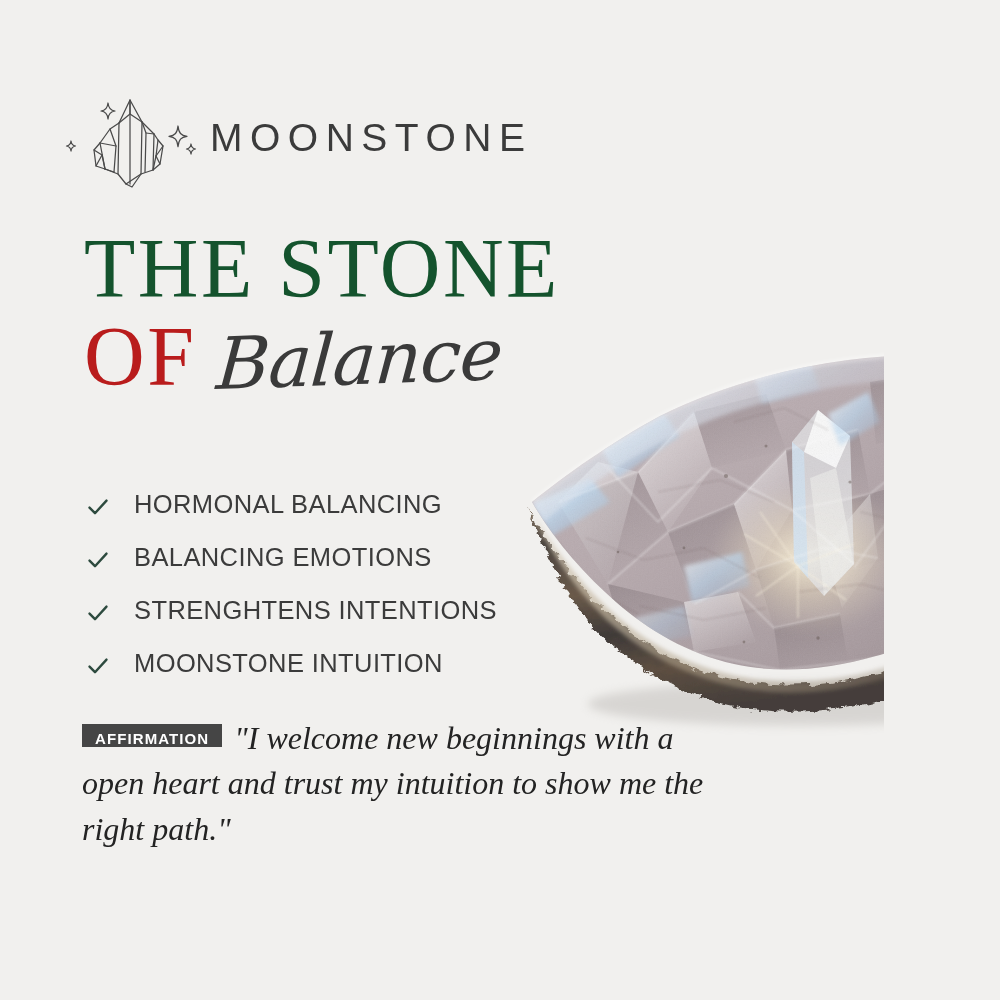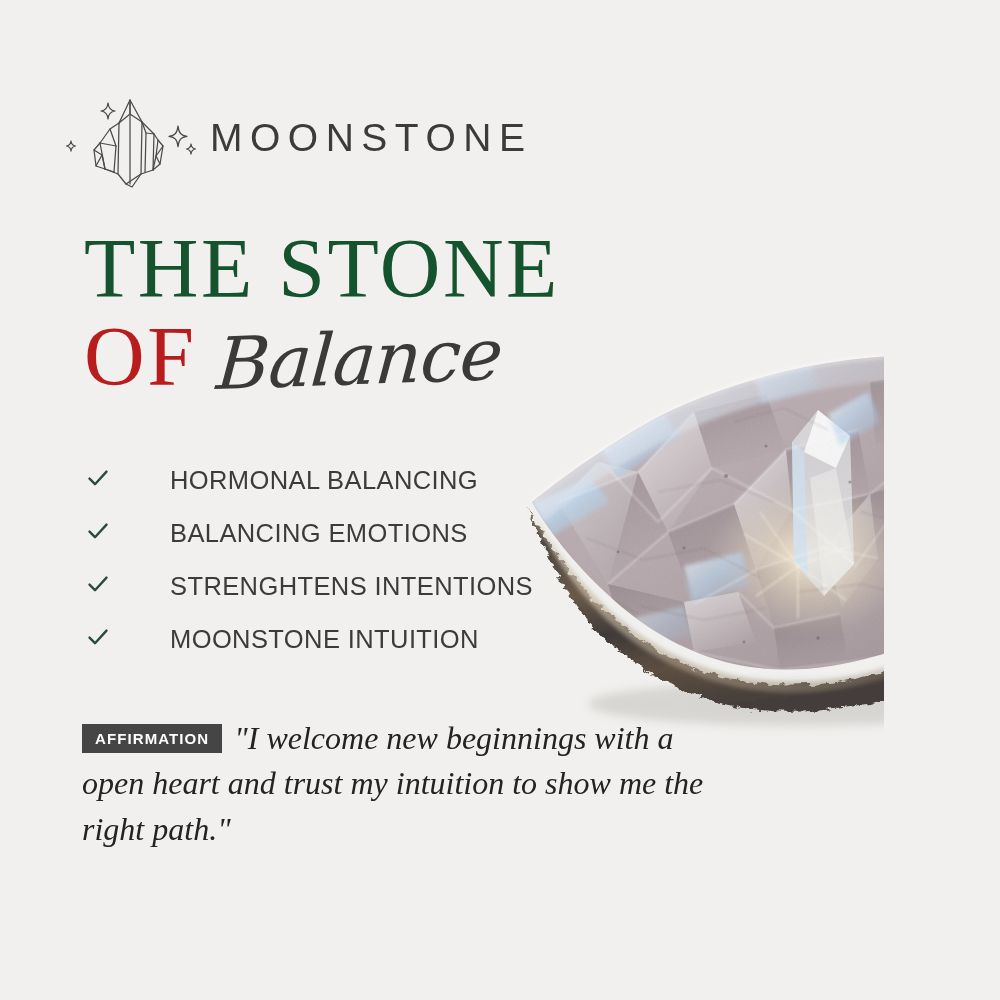--- a/index.html
+++ b/index.html
@@ -79,23 +79,22 @@
 
   
   #benefits {
     position: absolute;
     left: 86px;
     top: 466px;
     width: 470px;
   }
   .benefit-row {
     display: flex;
-    align-items: flex-start;
+    align-items: flex-end;
     height: 53px;
-    gap: 36px;
   }
   .check-icon { width: 24px; height: 24px; flex: 0 0 24px; display:block; }
   .benefit-label {
     font-family: "Liberation Sans", sans-serif;
     font-size: 25.5px;
     letter-spacing: 0.4px;
     color: #3b3b3b;
     margin-left: 24px;
     white-space: nowrap;
   }
@@ -116,21 +115,21 @@
     text-indent: 0;
   }
   #affirmation-badge {
     display: inline-block;
     background: #454545;
     color: #ffffff;
     font-family: "Liberation Sans", sans-serif;
     font-weight: bold;
     font-size: 15px;
     letter-spacing: 1.1px;
-    padding: 7px 13px 7px 13px;
+    padding: 7px 13px 1px 13px;
     margin-right: 12px;
     vertical-align: 5px;
     font-style: normal;
     line-height: 1;
   }
 
   
   #stone-wrap {
     position: absolute;
     left: 498px;

